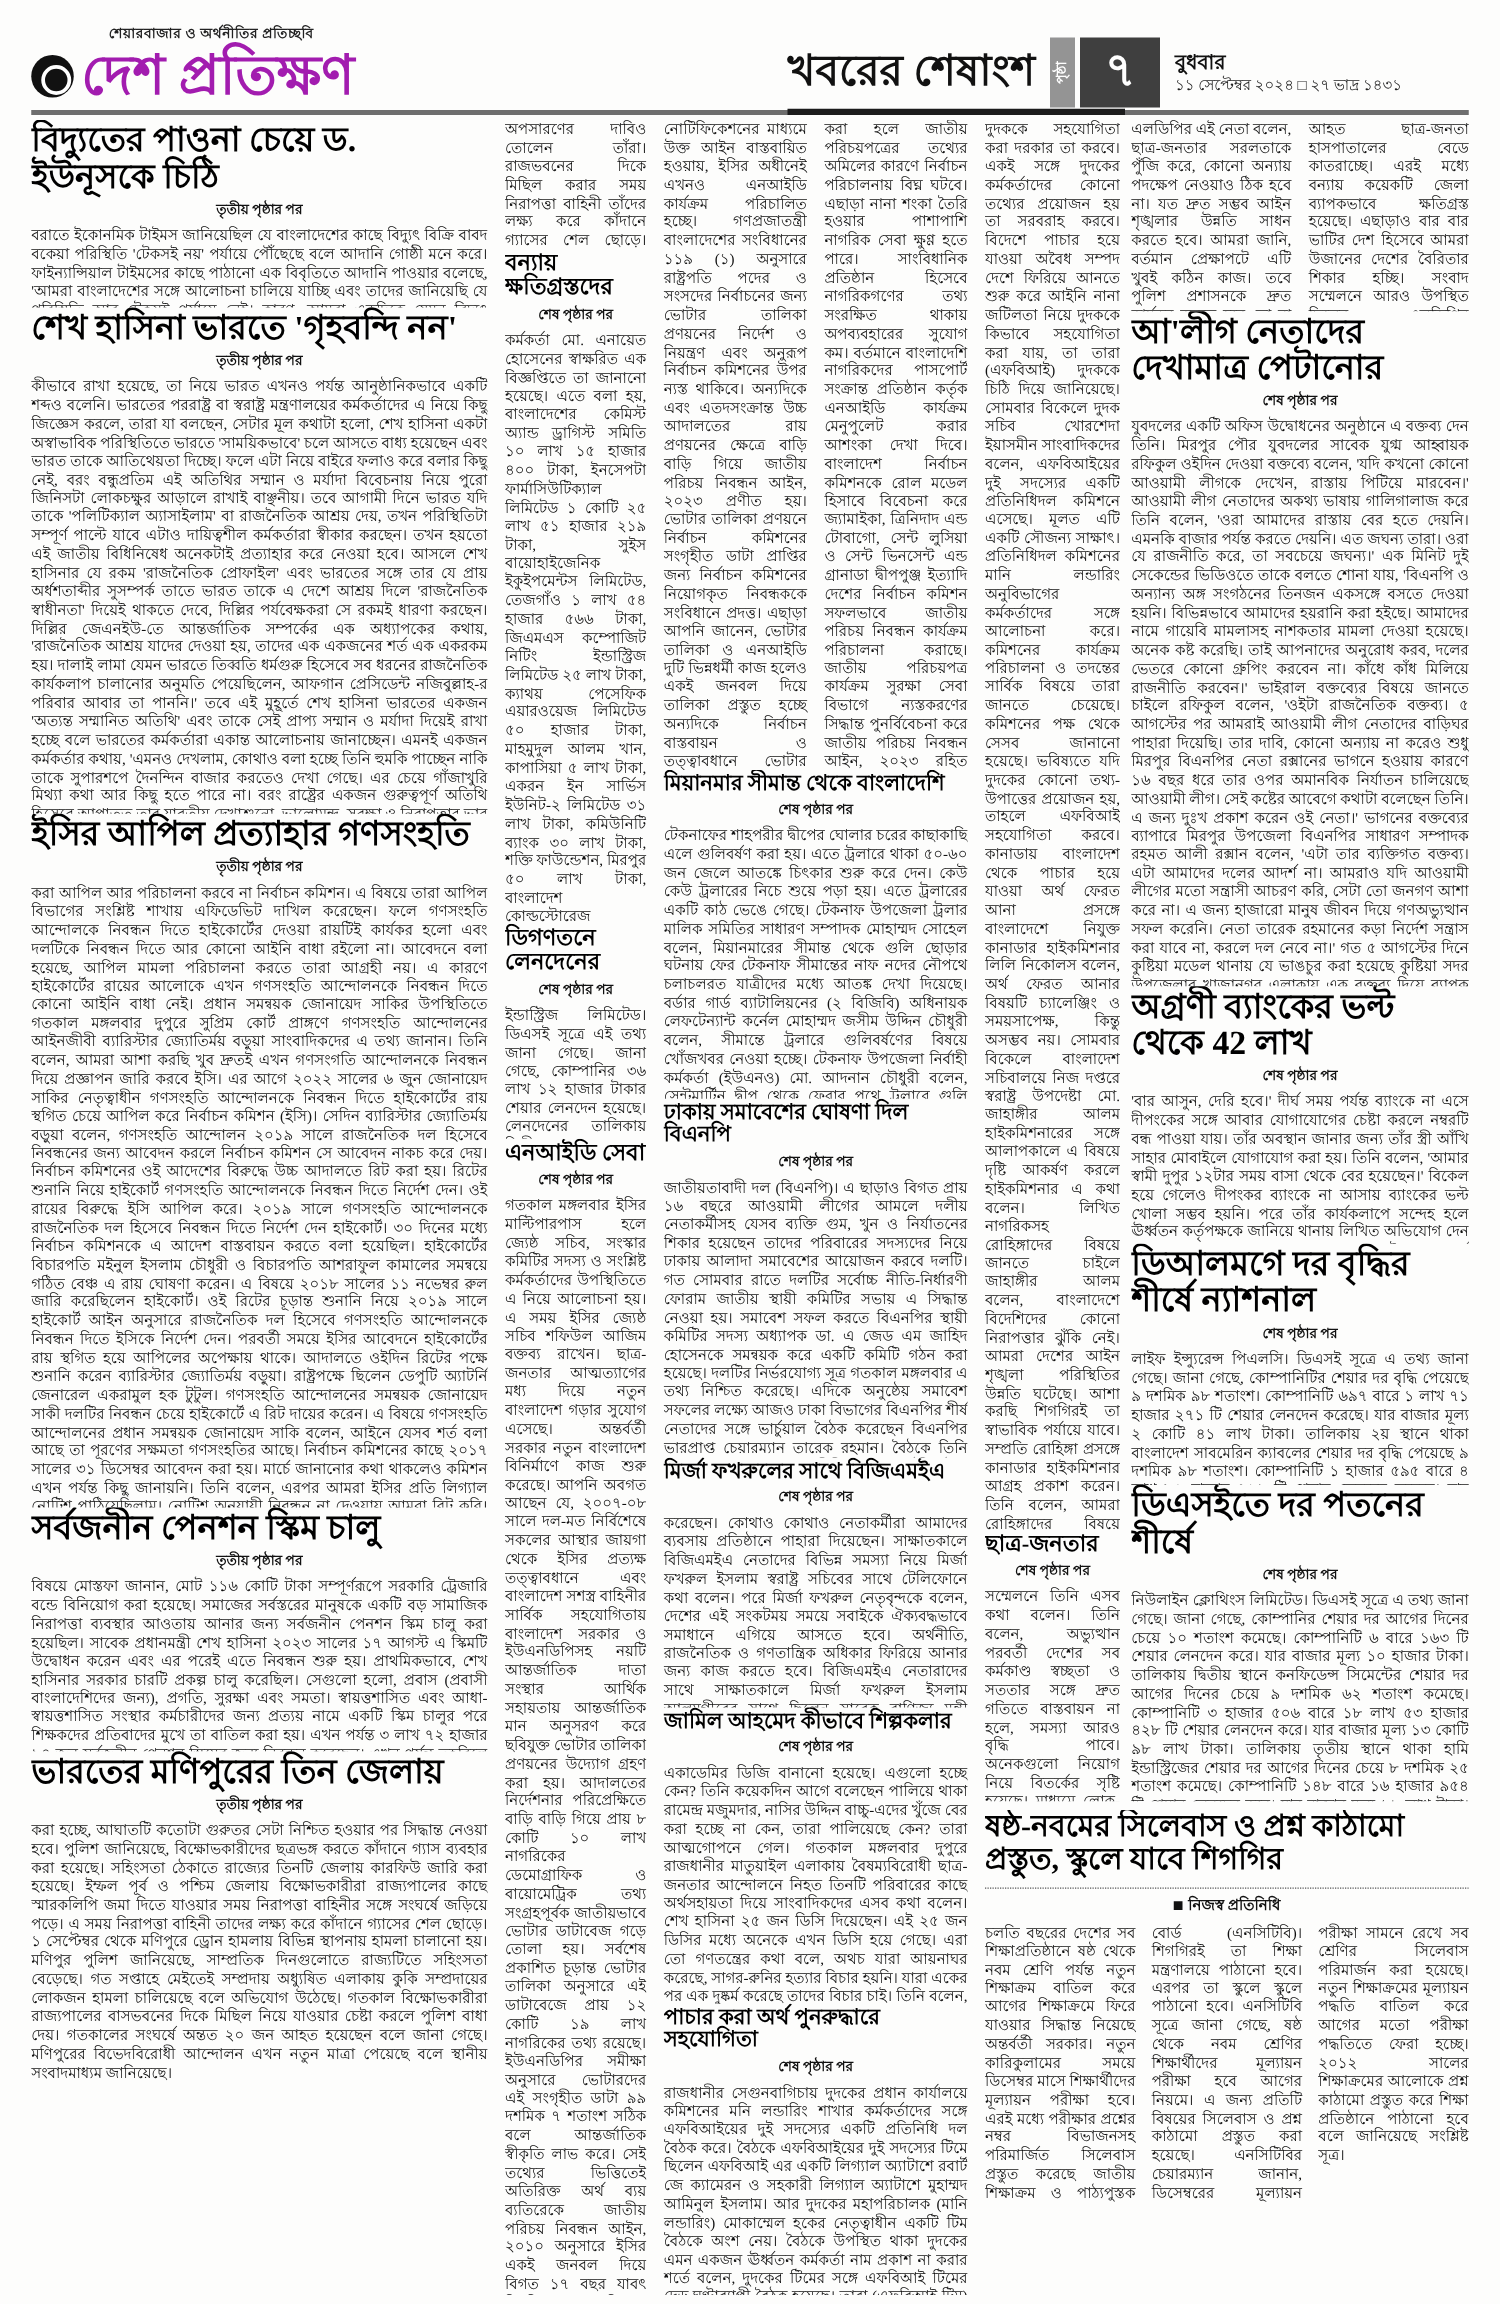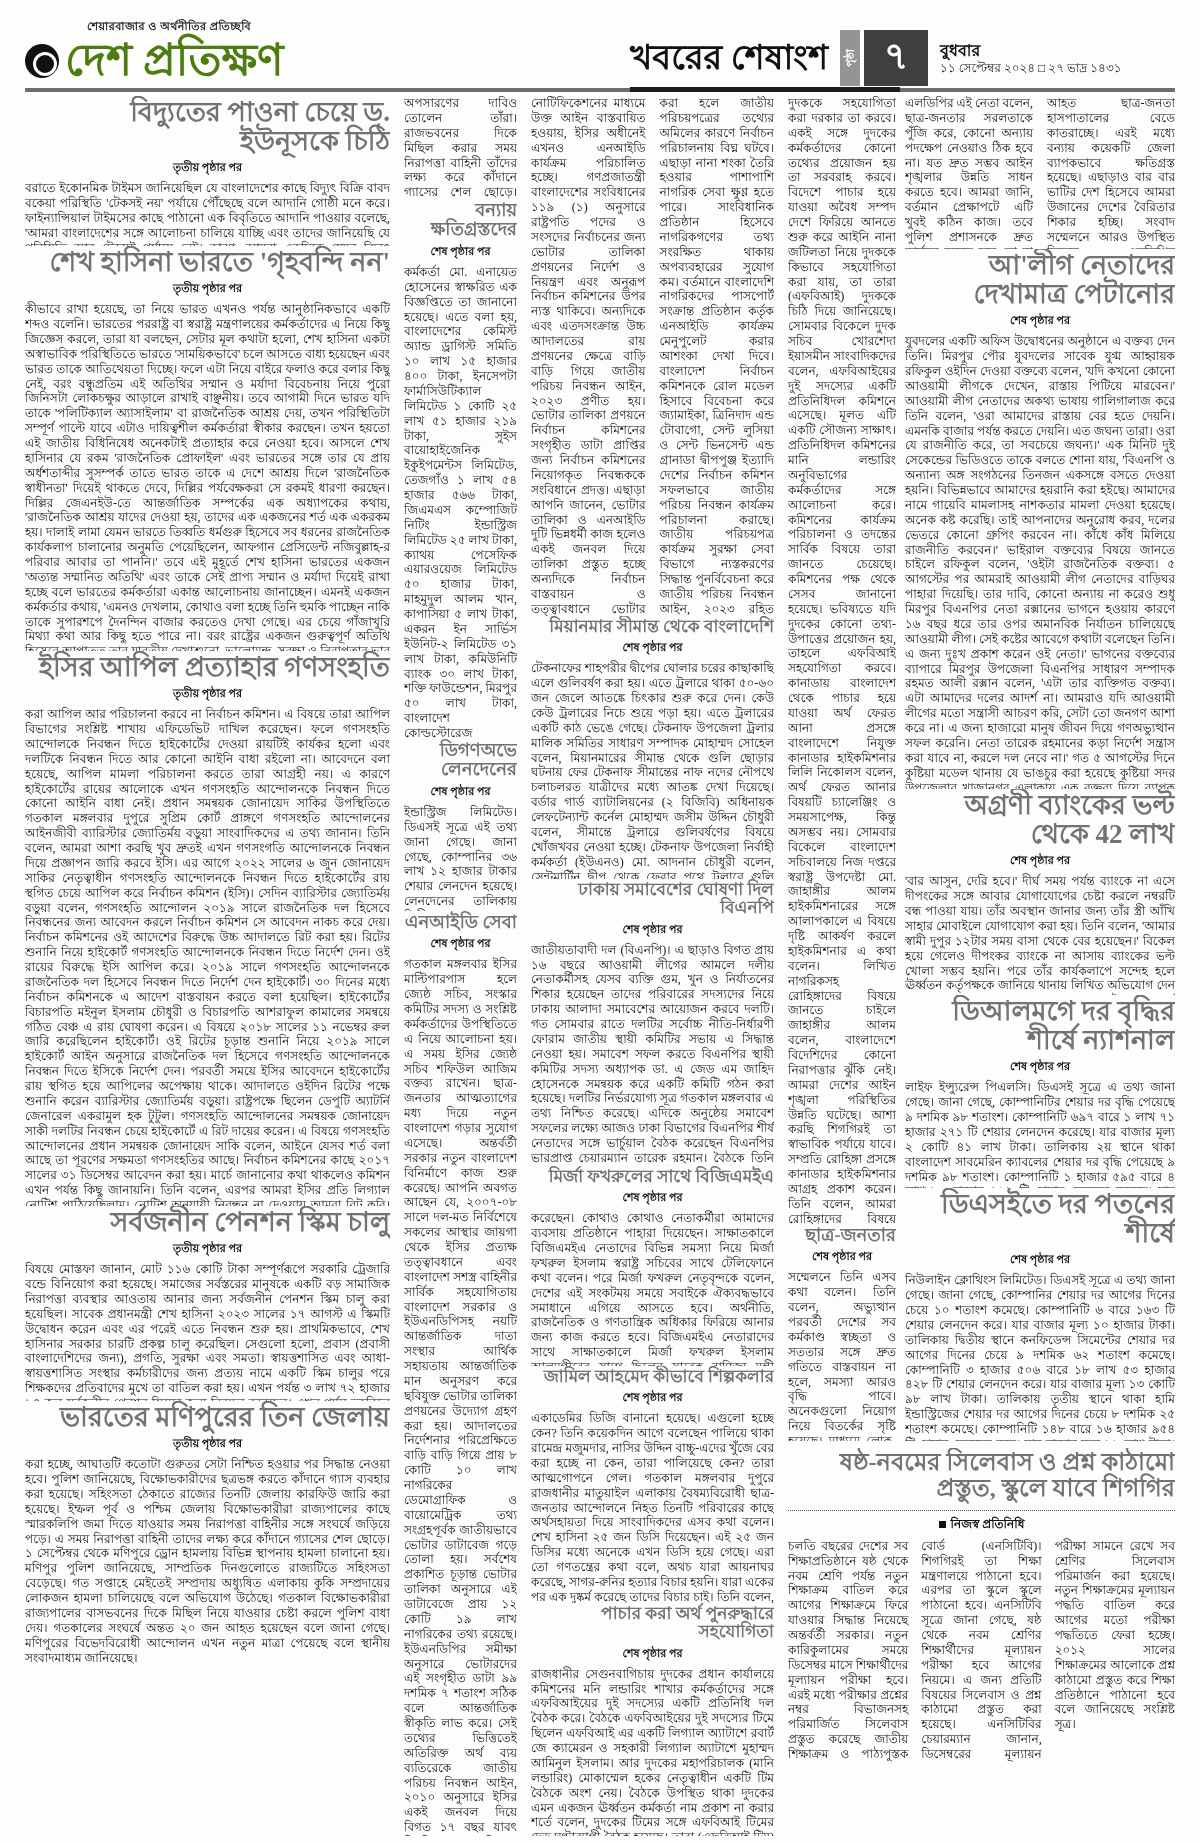--- a/index.html
+++ b/index.html
@@ -7,21 +7,21 @@
     width:1200px;height:1843px;position:relative;overflow:hidden;
     background:#fdfdfc;color:#111;
     font-family:"Liberation Serif","DejaVu Serif",serif;
   }
   
   #masthead{position:absolute;left:25px;top:18px;width:340px;}
   .tagline{font-size:11px;font-weight:bold;margin-left:62px;color:#222;letter-spacing:.5px;}
   .mast-row{display:flex;align-items:center;gap:6px;margin-top:2px;}
   .emblem{width:34px;height:34px;border-radius:50%;background:#111;position:relative;flex:0 0 auto;}
   .emblem::after{content:"";position:absolute;left:8px;top:8px;width:18px;height:18px;border-radius:50%;border:3px solid #fff;}
-  .mast-title{font-size:44px;font-weight:bold;line-height:1;color:#4d7c0f;}
+  .mast-title{font-size:44px;font-weight:bold;line-height:1;color:#a21caf;}
   #section-head{position:absolute;left:630px;top:30px;width:545px;display:flex;align-items:center;}
   .section-title{font-size:34px;font-weight:bold;line-height:1;white-space:nowrap;text-align:center;}
   .page-label-box{width:20px;height:56px;background:#949494;color:#fff;margin-left:12px;
       writing-mode:vertical-rl;transform:rotate(180deg);font-size:11px;font-weight:bold;
       display:flex;align-items:center;justify-content:center;}
   .page-num-box{width:64px;height:56px;background:#3f3f3f;color:#fff;font-size:38px;font-weight:bold;
       display:flex;align-items:center;justify-content:center;margin-left:4px;}
   .date-block{margin-left:12px;line-height:1.25;}
   .date-day{font-size:16px;font-weight:bold;}
   .date-line{font-size:12px;color:#222;}
@@ -30,21 +30,21 @@
   
   .region{position:absolute;overflow:hidden;}
   #region-left  {left:25px; top:96px; width:365px;height:1740px;}
   #region-col4  {left:404px;top:96px; width:113px;height:1740px;}
   #region-mid   {left:531px;top:96px; width:243px;height:1740px;}
   #region-col7  {left:788px;top:96px; width:108px;height:1345px;}
   #region-right {left:905px;top:96px; width:270px;height:1345px;}
   #region-bottom{left:788px;top:1448px;width:387px;height:390px;}
   
   .article{overflow:hidden;}
-  .headline{font-weight:bold;text-align:right;line-height:1.08;margin:2px 0 3px 0;color:#737373;}
+  .headline{font-weight:bold;text-align:left;line-height:1.08;margin:2px 0 3px 0;color:#000000;}
   #region-left .headline,#region-right .headline{font-size:27px;}
   #region-mid .headline{font-size:17px;}
   #region-bottom .headline{font-size:24px;border-bottom:1px dotted #555;padding-bottom:8px;}
   #region-col4 .headline,#region-col7 .headline{font-size:18px;}
   .cont{font-size:11px;font-weight:bold;text-align:center;margin-bottom:3px;}
   .body{font-size:12px;line-height:1.24;text-align:justify;word-break:break-word;}
   
   #region-mid  .article:nth-child(1) .body,
   #region-right .article:nth-child(1) .body{column-count:2;column-gap:14px;}
   #region-bottom .body{column-count:3;column-gap:13px;}
@@ -135,21 +135,21 @@
 
     <div class="body">অপসারণের দাবিও তোলেন তাঁরা। রাজভবনের দিকে মিছিল করার সময় নিরাপত্তা বাহিনী তাঁদের লক্ষ্য করে কাঁদানে গ্যাসের শেল ছোড়ে। এত কয়েকজন আহত হন। এ ঘটনার পরিপ্রেক্ষিতে গতকাল তিন জেলায় কারফিউ জারি করার সিদ্ধান্ত নেয় রাজ্য সরকার।</div>
   </div>
     <div class="article">
     <div class="headline">বন্যায় ক্ষতিগ্রস্তদের</div>
     <div class="cont">শেষ পৃষ্ঠার পর</div>
 
     <div class="body">কর্মকর্তা মো. এনায়েত হোসেনের স্বাক্ষরিত এক বিজ্ঞপ্তিতে তা জানানো হয়েছে। এতে বলা হয়, বাংলাদেশের কেমিস্ট অ্যান্ড ড্রাগিস্ট সমিতি ১০ লাখ ১৫ হাজার ৪০০ টাকা, ইনসেপটা ফার্মাসিউটিক্যাল লিমিটেড ১ কোটি ২৫ লাখ ৫১ হাজার ২১৯ টাকা, সুইস বায়োহাইজেনিক ইকুইপমেন্টস লিমিটেড, তেজগাঁও ১ লাখ ৫৪ হাজার ৫৬৬ টাকা, জিএমএস কম্পোজিট নিটিং ইন্ডাস্ট্রিজ লিমিটেড ২৫ লাখ টাকা, ক্যাথয় পেসেফিক এয়ারওয়েজ লিমিটেড ৫০ হাজার টাকা, মাহমুদুল আলম খান, কাপাসিয়া ৫ লাখ টাকা, একরন ইন সার্ভিস ইউনিট-২ লিমিটেড ৩১ লাখ টাকা, কমিউনিটি ব্যাংক ৩০ লাখ টাকা, শক্তি ফাউন্ডেশন, মিরপুর ৫০ লাখ টাকা, বাংলাদেশ কোল্ডস্টোরেজ এসোসিয়েশন ৭ লাখ ৫ হাজার টাকা, ক্যাপিটাল লিমিটেড, গুলশান টাকার চেক দিয়েছে। উপদেষ্টা দুর্গতদের পাশে দাঁড়ানোর জন্য ব্যক্তি ও প্রতিষ্ঠানকে ধন্যবাদ জানান।</div>
   </div>
     <div class="article">
-    <div class="headline">ডিগণঅভে লেনদেনের</div>
+    <div class="headline">ডিগণতনে লেনদেনের</div>
     <div class="cont">শেষ পৃষ্ঠার পর</div>
 
     <div class="body">ইন্ডাস্ট্রিজ লিমিটেড। ডিএসই সূত্রে এই তথ্য জানা গেছে। জানা গেছে, কোম্পানির ৩৬ লাখ ১২ হাজার টাকার শেয়ার লেনদেন হয়েছে। লেনদেনের তালিকায় দ্বিতীয় স্থানে থাকা বিডির শেয়ার লেনদেন হয়েছে ১ কোটি ৩৯ লাখ ৬৯ হাজার টাকার।</div>
   </div>
     <div class="article">
     <div class="headline">এনআইডি সেবা</div>
     <div class="cont">শেষ পৃষ্ঠার পর</div>
 
     <div class="body">গতকাল মঙ্গলবার ইসির মাল্টিপারপাস হলে জ্যেষ্ঠ সচিব, সংস্কার কমিটির সদস্য ও সংশ্লিষ্ট কর্মকর্তাদের উপস্থিতিতে এ নিয়ে আলোচনা হয়। এ সময় ইসির জ্যেষ্ঠ সচিব শফিউল আজিম বক্তব্য রাখেন। ছাত্র-জনতার আত্মত্যাগের মধ্য দিয়ে নতুন বাংলাদেশ গড়ার সুযোগ এসেছে। অন্তর্বর্তী সরকার নতুন বাংলাদেশ বিনির্মাণে কাজ শুরু করেছে। আপনি অবগত আছেন যে, ২০০৭-০৮ সালে দল-মত নির্বিশেষে সকলের আস্থার জায়গা থেকে ইসির প্রত্যক্ষ তত্ত্বাবধানে এবং বাংলাদেশ সশস্ত্র বাহিনীর সার্বিক সহযোগিতায় বাংলাদেশ সরকার ও ইউএনডিপিসহ নয়টি আন্তর্জাতিক দাতা সংস্থার আর্থিক সহায়তায় আন্তর্জাতিক মান অনুসরণ করে ছবিযুক্ত ভোটার তালিকা প্রণয়নের উদ্যোগ গ্রহণ করা হয়। আদালতের নির্দেশনার পরিপ্রেক্ষিতে বাড়ি বাড়ি গিয়ে প্রায় ৮ কোটি ১০ লাখ নাগরিকের ডেমোগ্রাফিক ও বায়োমেট্রিক তথ্য সংগ্রহপূর্বক জাতীয়ভাবে ভোটার ডাটাবেজ গড়ে তোলা হয়। সর্বশেষ প্রকাশিত চূড়ান্ত ভোটার তালিকা অনুসারে এই ডাটাবেজে প্রায় ১২ কোটি ১৯ লাখ নাগরিকের তথ্য রয়েছে। ইউএনডিপির সমীক্ষা অনুসারে ভোটারদের এই সংগৃহীত ডাটা ৯৯ দশমিক ৭ শতাংশ সঠিক বলে আন্তর্জাতিক স্বীকৃতি লাভ করে। সেই তথ্যের ভিত্তিতেই অতিরিক্ত অর্থ ব্যয় ব্যতিরেকে জাতীয় পরিচয় নিবন্ধন আইন, ২০১০ অনুসারে ইসির একই জনবল দিয়ে বিগত ১৭ বছর যাবৎ নিবন্ধিত নাগরিককে এনআইডি সেবা দেওয়া হচ্ছে। দীর্ঘ পথ পরিক্রমায় এ সংক্রান্ত কার্যক্রম পরিচালিত হচ্ছে।</div>
   </div>

